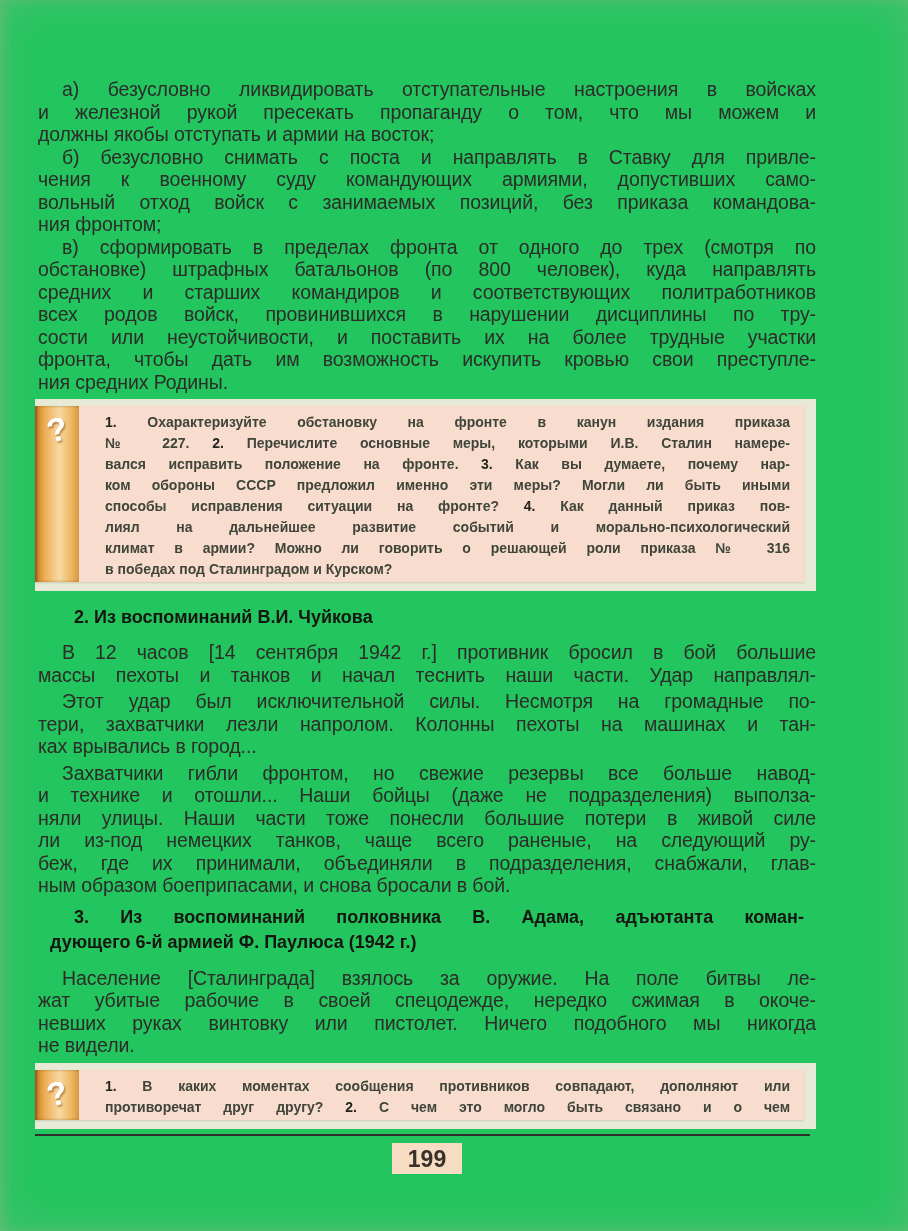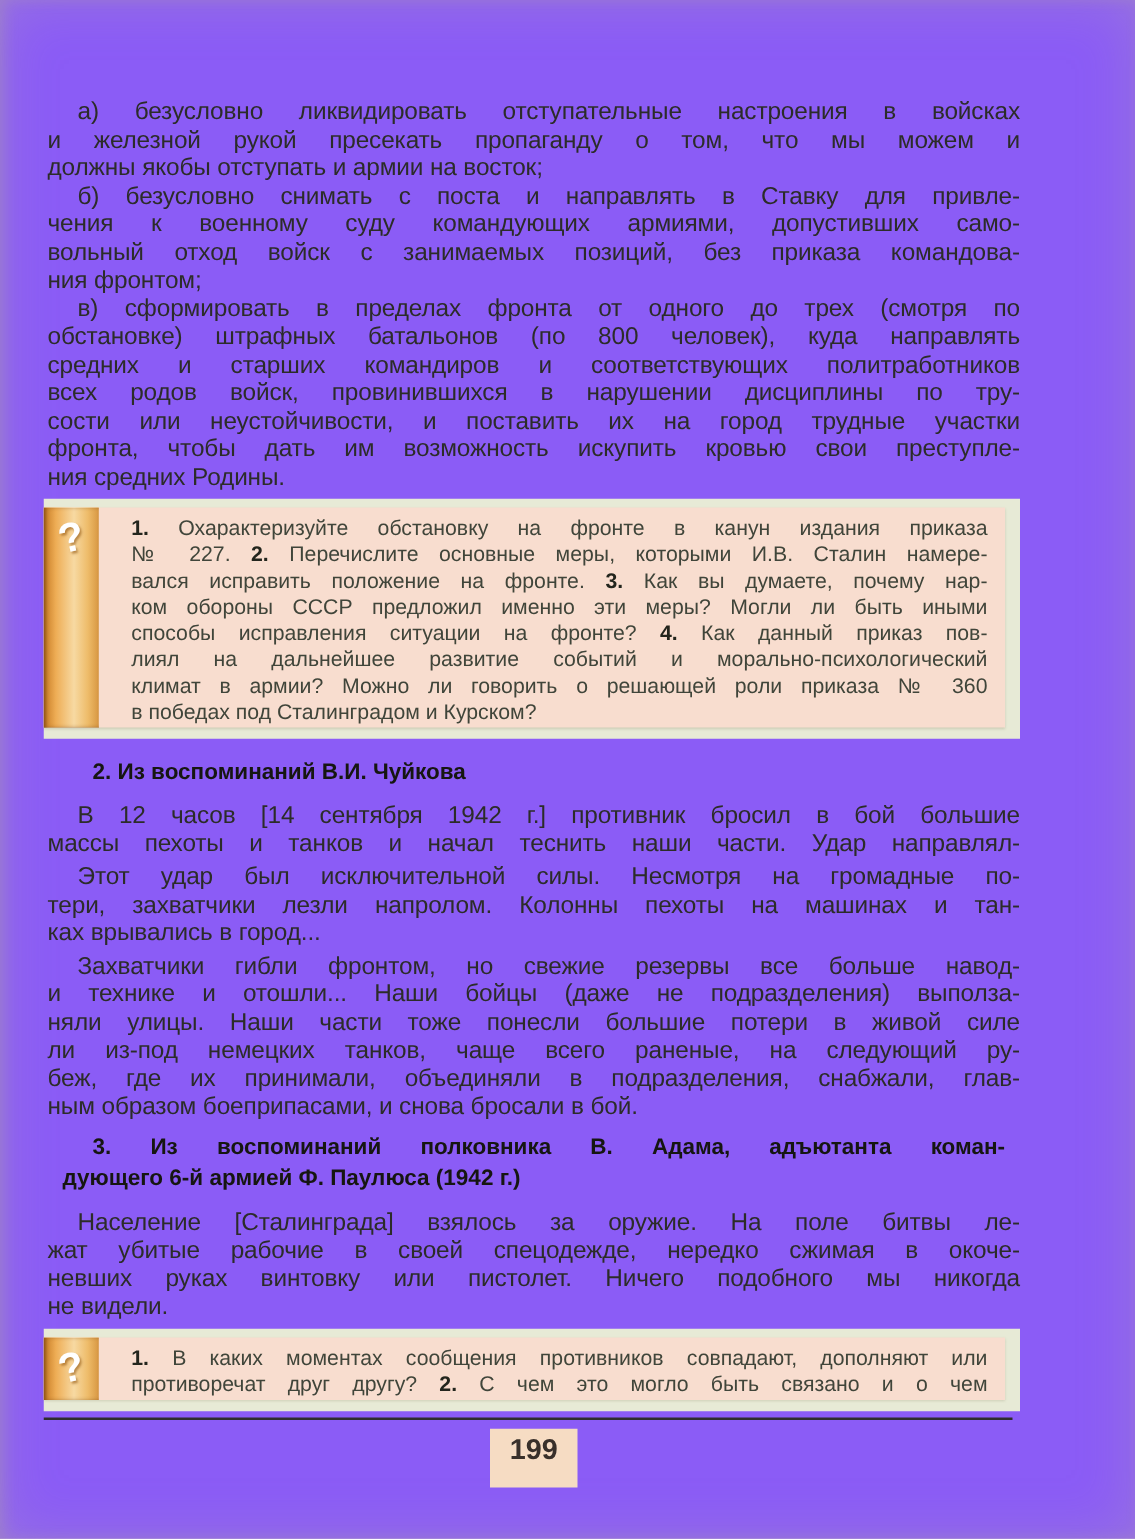--- a/index.html
+++ b/index.html
@@ -4,21 +4,21 @@
 <style>
   html,body{margin:0;padding:0;}
   body{
     width:908px;height:1231px;
     background:#efece3;
     font-family:"Liberation Sans","DejaVu Sans",sans-serif;
   }
   .page{
     position:relative;
     width:908px;height:1231px;
-    background:#8b5cf6;
+    background:#22c55e;
     box-shadow:inset 0 0 46px rgba(190,183,158,.28), inset 4px 0 10px rgba(180,170,145,.25);
     overflow:hidden;
   }
   .column{
     position:absolute;
     left:38px;top:78px;
     width:778px;
   }
   
   .para{
@@ -51,22 +51,23 @@
     display:block;
     margin-top:5px;
     text-align:center;
     font-size:33px;font-weight:bold;color:#ffffff;
     transform:rotate(-13deg);
     text-shadow:1px 2px 2px rgba(150,90,20,.65);
   }
   .qtext{
     flex:1;
     padding:6px 14px 2px 26px;
-    font-size:17px;line-height:21px;
+    font-size:14px;line-height:21px;
     color:#40453a;
+    font-weight:bold;
   }
   .qtext b{color:#23251d;}
   
   .heading{
     font-size:18px;line-height:24px;font-weight:bold;
     color:#161611;margin:12px;letter-spacing:0;
   }
   .heading .ln:first-child{text-indent:24px;}
   .heading-chuikov{margin-top:14px;}
   .heading-adam{margin-top:8px;line-height:25px;}
@@ -75,21 +76,21 @@
   
   .footer-rule{
     margin-left:-3px;margin-top:5px;
     width:775px;height:2px;
     background:#2e2e2c;
   }
   .pagenum-wrap{text-align:center;margin-top:7px;}
   .pagenum{
     display:inline-block;
     background:#f6dcc3;
-    padding:3px 16px 17px;
+    padding:3px 16px 1px;
     font-size:23px;font-weight:bold;color:#39302a;
   }
 </style>
 </head>
 <body>
 
 <div class="page">
   <div class="column">
 
     <div class="para">
@@ -103,38 +104,38 @@
         <div class="ln">чения к военному суду командующих армиями, допустивших само-</div>
         <div class="ln">вольный отход войск с занимаемых позиций, без приказа командова-</div>
         <div class="ln ln-last">ния фронтом;</div>
       </div>
 
     <div class="para">
         <div class="ln">в) сформировать в пределах фронта от одного до трех (смотря по</div>
         <div class="ln">обстановке) штрафных батальонов (по 800 человек), куда направлять</div>
         <div class="ln">средних и старших командиров и соответствующих политработников</div>
         <div class="ln">всех родов войск, провинившихся в нарушении дисциплины по тру-</div>
-        <div class="ln">сости или неустойчивости, и поставить их на город трудные участки</div>
+        <div class="ln">сости или неустойчивости, и поставить их на более трудные участки</div>
         <div class="ln">фронта, чтобы дать им возможность искупить кровью свои преступле-</div>
         <div class="ln ln-last">ния средних Родины.</div>
       </div>
 
     <div class="halo halo-1">
       <div class="qbox">
         <div class="strip">
           <span class="qmark">?</span>
         </div>
         <div class="qtext">
             <div class="ln"><b>1.</b> Охарактеризуйте обстановку на фронте в канун издания приказа</div>
             <div class="ln">№ 227. <b>2.</b> Перечислите основные меры, которыми И.В. Сталин намере-</div>
             <div class="ln">вался исправить положение на фронте. <b>3.</b> Как вы думаете, почему нар-</div>
             <div class="ln">ком обороны СССР предложил именно эти меры? Могли ли быть иными</div>
             <div class="ln">способы исправления ситуации на фронте? <b>4.</b> Как данный приказ пов-</div>
             <div class="ln">лиял на дальнейшее развитие событий и морально-психологический</div>
-            <div class="ln">климат в армии? Можно ли говорить о решающей роли приказа № 360</div>
+            <div class="ln">климат в армии? Можно ли говорить о решающей роли приказа № 316</div>
             <div class="ln ln-last">в победах под Сталинградом и Курском?</div>
           </div>
       </div>
     </div>
 
     <h2 class="heading heading-chuikov">
         <div class="ln ln-last">2. Из воспоминаний В.И. Чуйкова</div>
       </h2>
 
     <div class="para memoir">

